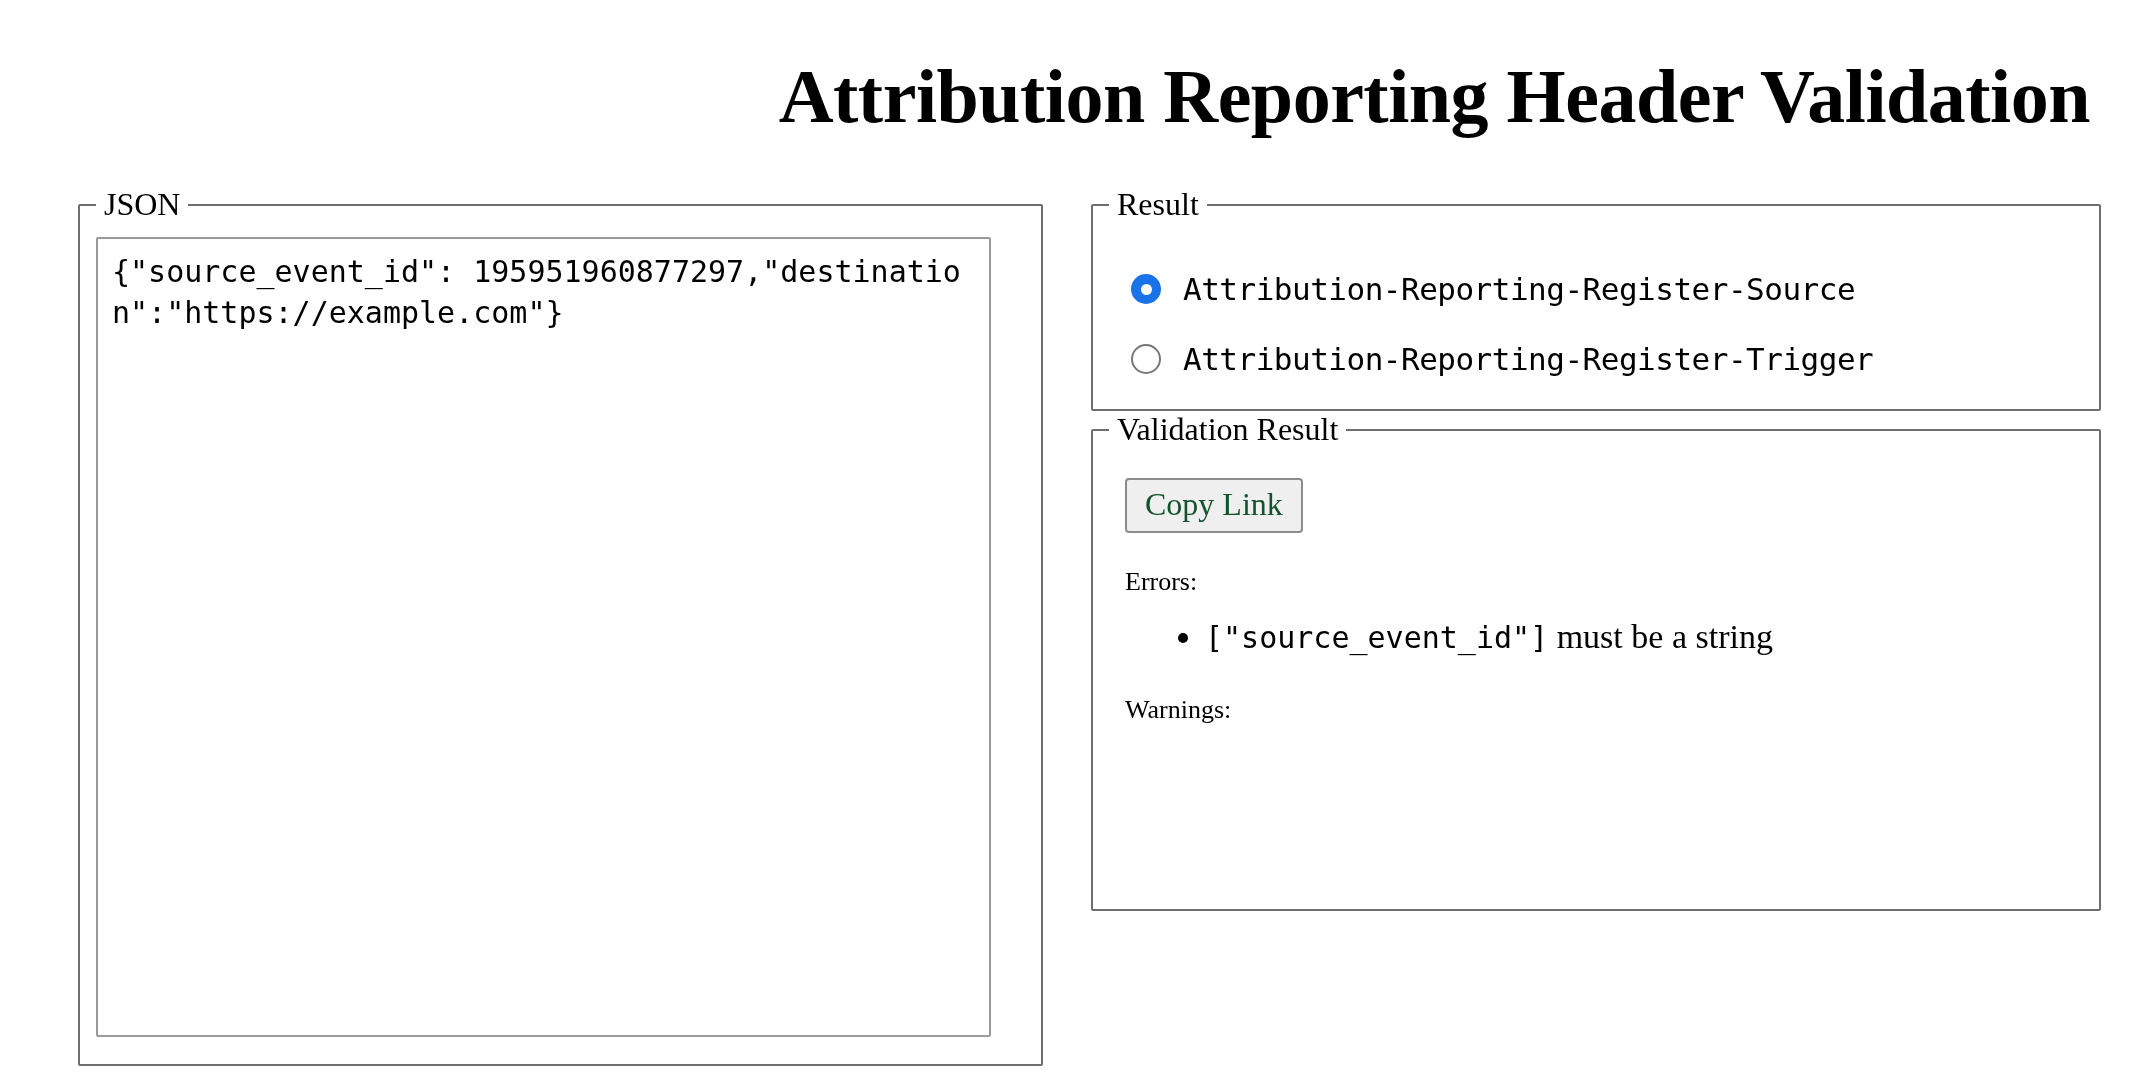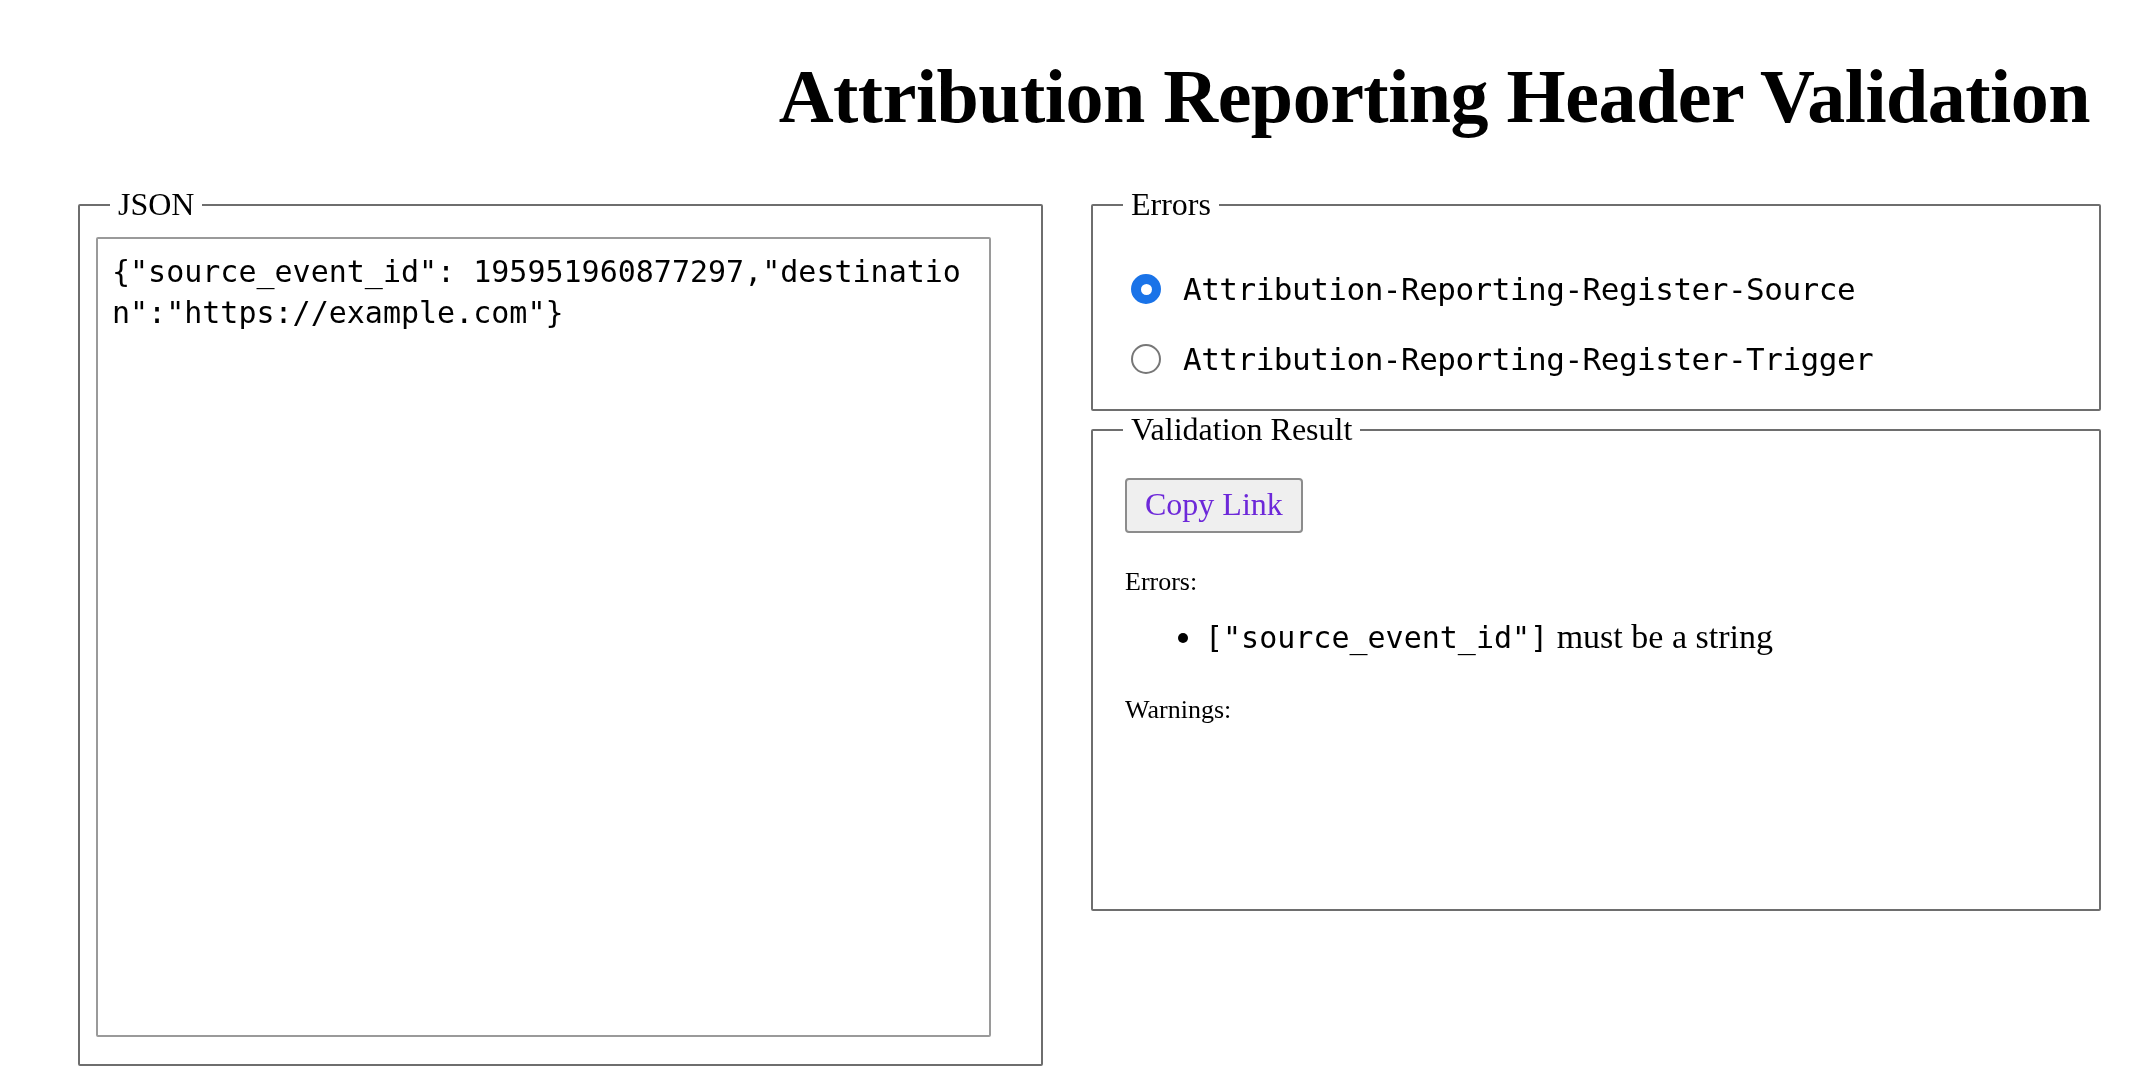--- a/index.html
+++ b/index.html
@@ -42,21 +42,21 @@
     border-radius: 2px;
     margin: 0;
     padding: 14px 16px 16px 16px;
     box-sizing: border-box;
     background: #ffffff;
   }
   fieldset.group > legend {
     font-family: "Liberation Serif", serif;
     font-size: 32px;
     padding: 0 8px;
-    margin-left: 14px;
+    margin-left: 0;
   }
 
   
   .json-group { height: 880px; }
   .json-textarea {
     width: 895px;
     height: 800px;
     box-sizing: border-box;
     border: 2px solid #9a9a9a;
     border-radius: 2px;
@@ -120,21 +120,21 @@
   .result-group { margin-top: 24px; height: 500px; overflow: hidden; }
   .copy-btn {
     font-family: "Liberation Serif", serif;
     font-size: 32px;
     padding: 6px 18px 8px 18px;
     background: #efefef;
     border: 2px solid #8c8c8c;
     border-radius: 4px;
     margin: 16px 0 0 16px;
     cursor: pointer;
-    color: #6d28d9;
+    color: #14532d;
   }
   .section-label {
     font-family: "Liberation Serif", serif;
     font-size: 26px;
     margin: 34px 0 0 16px;
   }
   ul.msg-list {
     margin: 18px 0 0 0;
     padding-left: 96px;
   }
@@ -162,21 +162,21 @@
     <div class="col-left">
       <fieldset class="group json-group">
         <legend>JSON</legend>
         <textarea class="json-textarea" spellcheck="false" placeholder="" style="">{"source_event_id": 195951960877297,"destination":"https://example.com"}</textarea>
       </fieldset>
     </div>
 
     <div class="col-right">
 
       <fieldset class="group header-group">
-        <legend>Errors</legend>
+        <legend>Result</legend>
 
         <div class="radio-row">
           <span class="radio checked"></span>
           <span class="radio-label">Attribution-Reporting-Register-Source</span>
         </div>
 
         <div class="radio-row">
           <span class="radio"></span>
           <span class="radio-label">Attribution-Reporting-Register-Trigger</span>
         </div>

